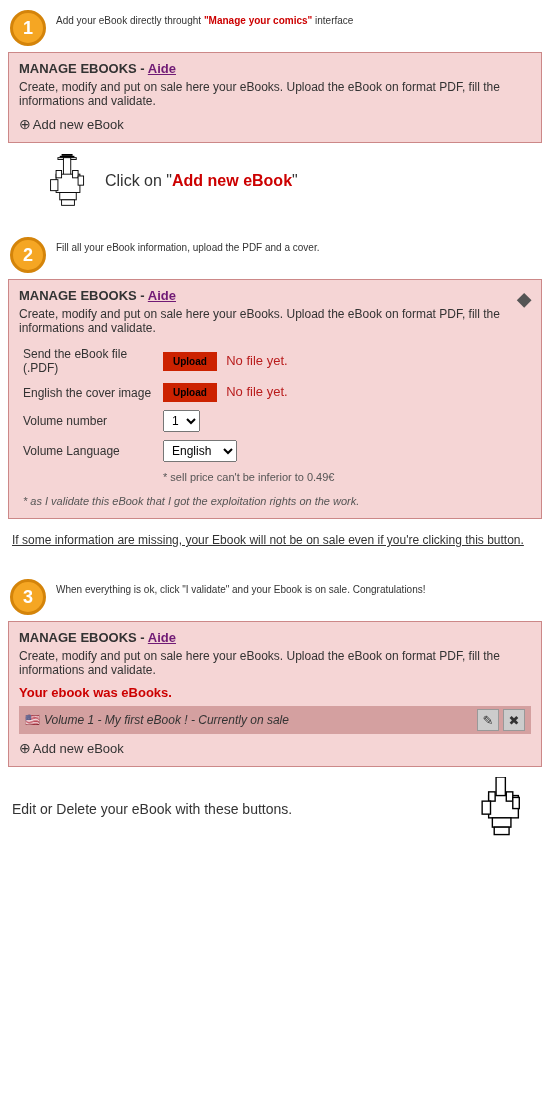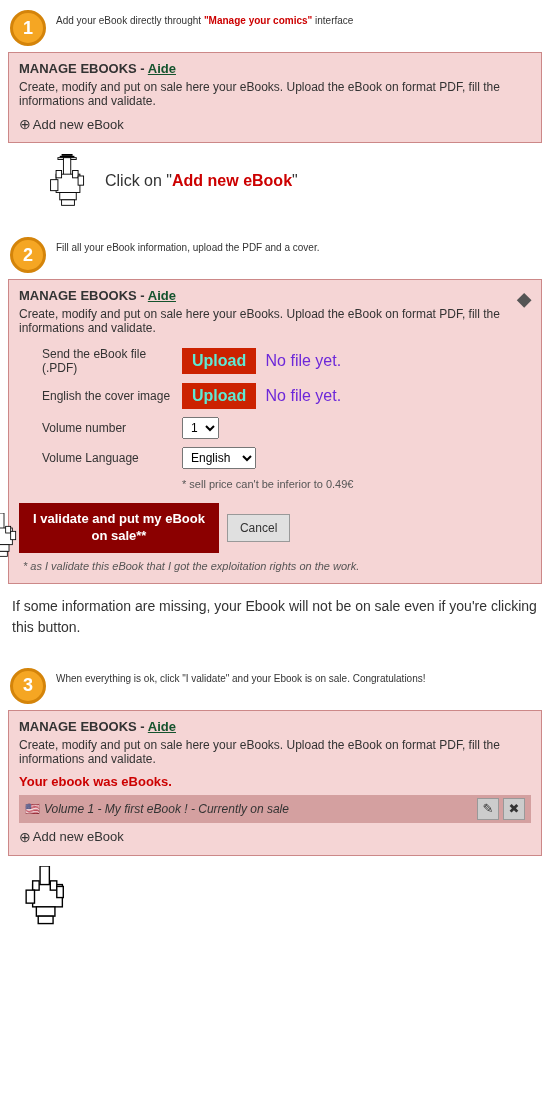--- a/index.html
+++ b/index.html
@@ -45,21 +45,21 @@
       background: #f5d5d5;
       margin: 0 8px 4px 8px;
       padding: 8px 10px 10px 10px;
     }
     .manage-panel .panel-title {
       font-weight: bold;
       font-size: 13px;
       margin-bottom: 4px;
     }
     .manage-panel .panel-title a {
-      color: #14532d;
+      color: #701a75;
       font-weight: bold;
       text-decoration: underline;
     }
     .manage-panel .panel-desc {
       font-size: 12px;
       color: #333;
       margin-bottom: 8px;
     }
     .add-new-link {
       color: #333;
@@ -92,44 +92,43 @@
     .cursor-text {
       font-size: 16px;
       line-height: 1.4;
     }
     .cursor-text .red { color: #cc0000; font-weight: bold; }
 
     
     .form-table {
       width: 100%;
       border-collapse: collapse;
-      margin-left: 19px;
     }
     .form-table td {
       padding: 4px 4px;
       font-size: 12px;
       vertical-align: middle;
     }
     .form-table td:first-child {
       width: 140px;
       color: #333;
     }
     .upload-btn {
       background: #cc2200;
-      color: #5eead4;
+      color: #000000;
       border: none;
       padding: 4px 10px;
-      font-size: 16px;
+      font-size: 10px;
       cursor: pointer;
       font-weight: bold;
       margin-right: 6px;
     }
     .no-file-text {
-      color: #6d28d9;
-      font-size: 16px;
+      color: #b91c1c;
+      font-size: 13px;
     }
     .max-size {
       font-size: 10px;
       color: #555;
     }
     .volume-select, .lang-select {
       font-size: 12px;
       padding: 2px 4px;
     }
     .title-input {
@@ -179,22 +178,23 @@
 
     
     .hand-svg {
       width: 50px;
       height: 55px;
     }
 
     
     .info-text {
       padding: 8px 12px 6px 12px;
-      font-size: 14px;
+      font-size: 12px;
       line-height: 1.5;
+      text-decoration: underline;
     }
 
     
     .spacer { height: 10px; }
 
     
     .saved-msg {
       color: #cc0000;
       font-weight: bold;
       font-size: 13px;
@@ -352,38 +352,20 @@
         </select>
       </td>
     </tr>
     <tr>
       <td></td>
       <td><span class="price-note">* sell price can't be inferior to 0.49€</span></td>
     </tr>
   </tbody>
     </table>
 
-  <div style="margin-top: 8px; display: flex; align-items: center; gap: 8px;">
-    <div style="position: relative; display: inline-block;">
-      
-      <svg style="position:absolute; left:-40px; bottom:-10px; width:45px; height:50px; z-index:1;" viewBox="0 0 50 60">
-        <rect x="20" y="0" width="8" height="20" fill="#fff" stroke="#000" stroke-width="1"></rect>
-        <rect x="12" y="18" width="26" height="20" fill="#fff" stroke="#000" stroke-width="1"></rect>
-        <rect x="12" y="16" width="6" height="8" fill="#fff" stroke="#000" stroke-width="1"></rect>
-        <rect x="30" y="16" width="6" height="8" fill="#fff" stroke="#000" stroke-width="1"></rect>
-        <rect x="6" y="24" width="8" height="12" fill="#fff" stroke="#000" stroke-width="1"></rect>
-        <rect x="36" y="22" width="6" height="10" fill="#fff" stroke="#000" stroke-width="1"></rect>
-        <rect x="16" y="38" width="18" height="8" fill="#fff" stroke="#000" stroke-width="1"></rect>
-        <rect x="18" y="46" width="14" height="6" fill="#fff" stroke="#000" stroke-width="1"></rect>
-      </svg>
-      <button class="validate-btn" style="white-space: pre-line;">I validate and put my eBook
-on sale**</button>
-    </div>
-    <button class="cancel-btn">Cancel</button>
-  </div>
   <div style="margin-top: 4px;">
     <span class="validate-note">* as I validate this eBook that I got the exploitation rights on the work.</span>
   </div>
 </div>
 
 <div class="info-text">If some information are missing, your Ebook will not be on sale even if you're clicking this button.</div>
 
 <div class="spacer" style="height: 14px;"></div>
 
 <div class="step-row">
@@ -409,20 +391,21 @@
       <div class="icon-btn" title="Delete">✖</div>
     </div>
   </div>
   <a href="#" class="add-new-link">
     <span class="plus-icon">⊕</span>
     <span>Add new eBook</span>
   </a>
 </div>
 
 <div style="display: flex; align-items: center; padding: 6px 12px 10px 12px; justify-content: space-between;">
+  <div class="bottom-text">Edit or Delete your eBook with these buttons.</div>
   <div class="bottom-hand">
     <svg style="width:65px;height:65px;" viewBox="0 0 60 70">
       <rect x="22" y="0" width="10" height="24" fill="#fff" stroke="#000" stroke-width="1.5"></rect>
       <rect x="14" y="20" width="32" height="24" fill="#fff" stroke="#000" stroke-width="1.5"></rect>
       <rect x="14" y="16" width="7" height="10" fill="#fff" stroke="#000" stroke-width="1.5"></rect>
       <rect x="33" y="16" width="7" height="10" fill="#fff" stroke="#000" stroke-width="1.5"></rect>
       <rect x="7" y="26" width="9" height="14" fill="#fff" stroke="#000" stroke-width="1.5"></rect>
       <rect x="40" y="22" width="7" height="12" fill="#fff" stroke="#000" stroke-width="1.5"></rect>
       <rect x="18" y="44" width="20" height="10" fill="#fff" stroke="#000" stroke-width="1.5"></rect>
       <rect x="20" y="54" width="16" height="8" fill="#fff" stroke="#000" stroke-width="1.5"></rect>

